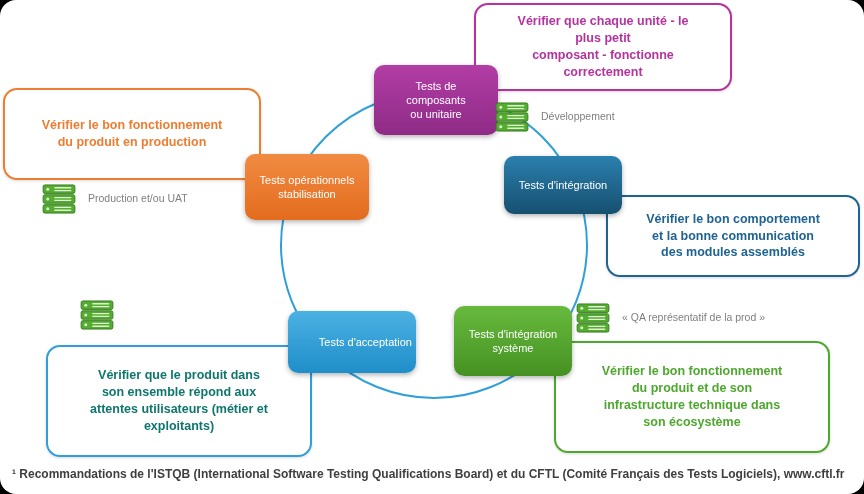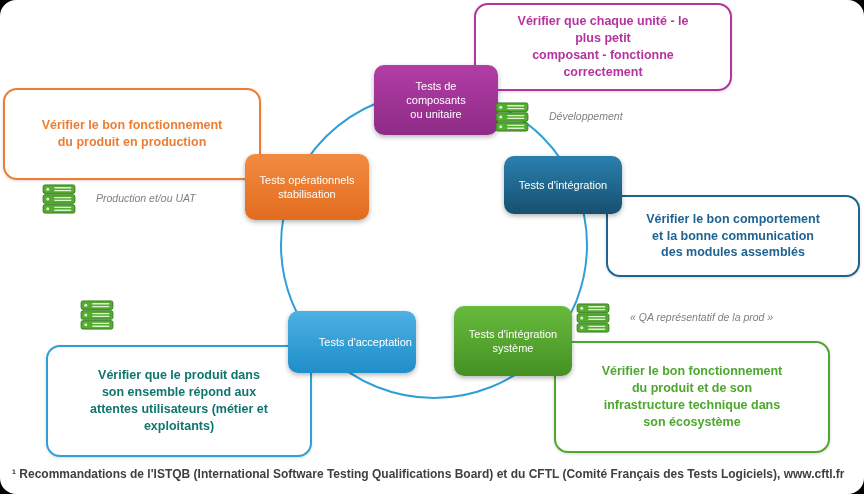--- a/index.html
+++ b/index.html
@@ -56,21 +56,21 @@
   .callout-composants   { left: 474px; top: 3px;   width: 258px; height: 88px;  border: 2.5px solid #b5339e; color: #b5339e; }
   .callout-operationnels{ left: 3px;   top: 88px;  width: 258px; height: 92px;  border: 2.5px solid #ed7d31; color: #ed7d31; }
   .callout-integration  { left: 606px; top: 195px; width: 254px; height: 82px;  border: 2.5px solid #1e6391; color: #1e6391; }
   .callout-int-systeme  { left: 554px; top: 341px; width: 276px; height: 112px; border: 2.5px solid #4ea72e; color: #4ea72e; }
   .callout-acceptation  { left: 46px;  top: 345px; width: 266px; height: 112px; border: 2.5px solid #2f9fd9; color: #0f766e; }
 
   
   .env {
     position: absolute;
     z-index: 4;
-    display: flex; align-items: center; gap: 20px; font-style: italic;
+    display: flex; align-items: center; gap: 12px;
   }
   .env-label {
     color: #7f7f7f; font-size: 10.5px; line-height: 1.3; white-space: pre-line;
   }
   .env-developpement { left: 495px; top: 102px; }
   .env-integration   { left: 622px; top: 150px; }
   .env-qa            { left: 576px; top: 303px; }
   .env-uat           { left: 80px;  top: 300px; }
   .env-production    { left: 42px;  top: 184px; }
 

